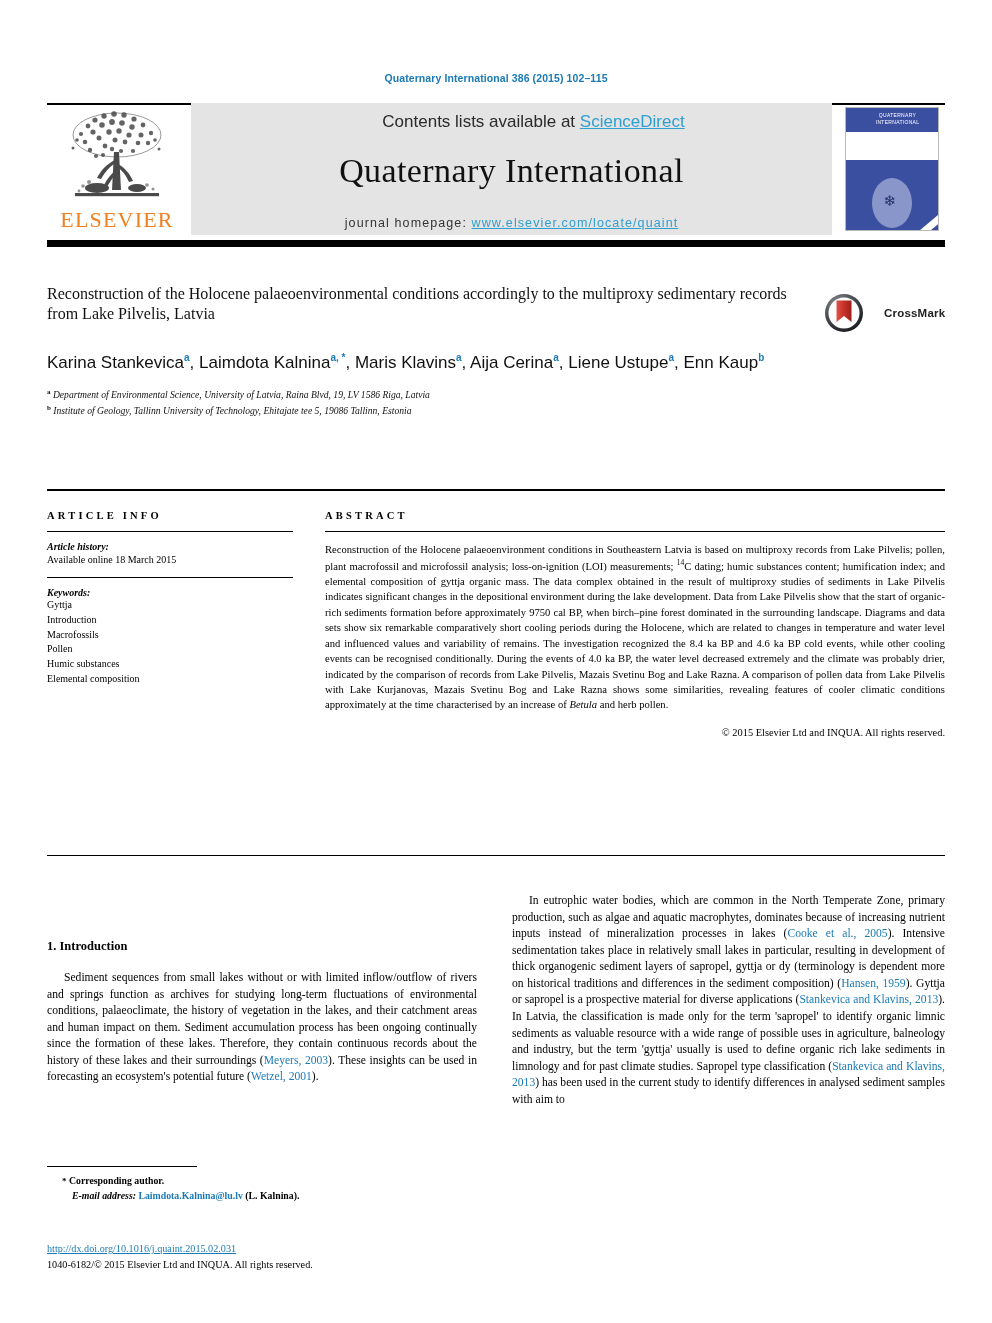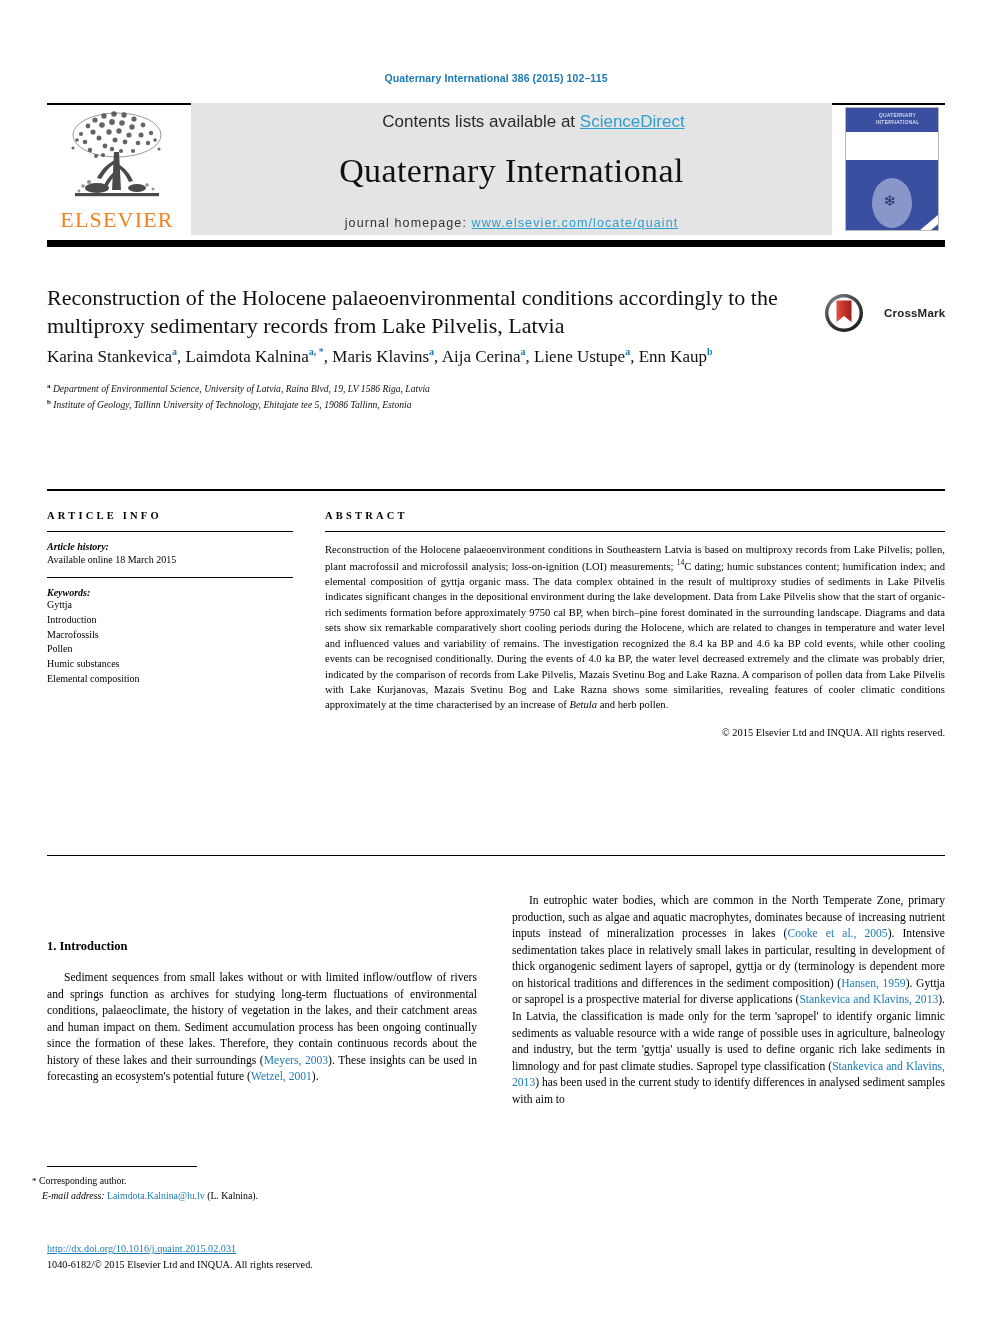--- a/index.html
+++ b/index.html
@@ -209,31 +209,31 @@
 
   
   .title-block {
     position: absolute;
     top: 284px;
     left: 47px;
     width: 760px;
   }
   .article-title {
     font-family: "Liberation Serif", serif;
-    font-size: 22px;
+    font-size: 16px;
     line-height: 1.28;
     font-weight: normal;
     margin: 0;
     color: #111;
   }
   .authors {
-    font-family: Liberation Serif, serif;
+    font-family: Liberation Sans, sans-serif;
     font-size: 17px;
     line-height: 1.45;
-    margin-top: 5px;
+    margin-top: 26px;
     color: #111;
   }
   .authors sup,
   .article-title sup {
     font-size: 10px;
     color: #1b7ab5;
     font-weight: bold;
     vertical-align: super;
   }
   .affiliations {
@@ -383,24 +383,25 @@
     position: absolute;
     top: 1166px;
     left: 47px;
     width: 150px;
     height: 1px;
     background: #000;
   }
   .footnote {
     position: absolute;
     top: 1174px;
-    left: 32px;
+    left: 62px;
     width: 430px;
     font-size: 9.8px;
     line-height: 1.5;
+    font-weight: bold;
   }
   .footnote .star { font-size: 9px; }
   .footnote .em-lbl { font-style: italic; }
   .footer {
     position: absolute;
     top: 1241px;
     left: 47px;
     width: 560px;
     font-size: 10.2px;
     line-height: 1.5;

